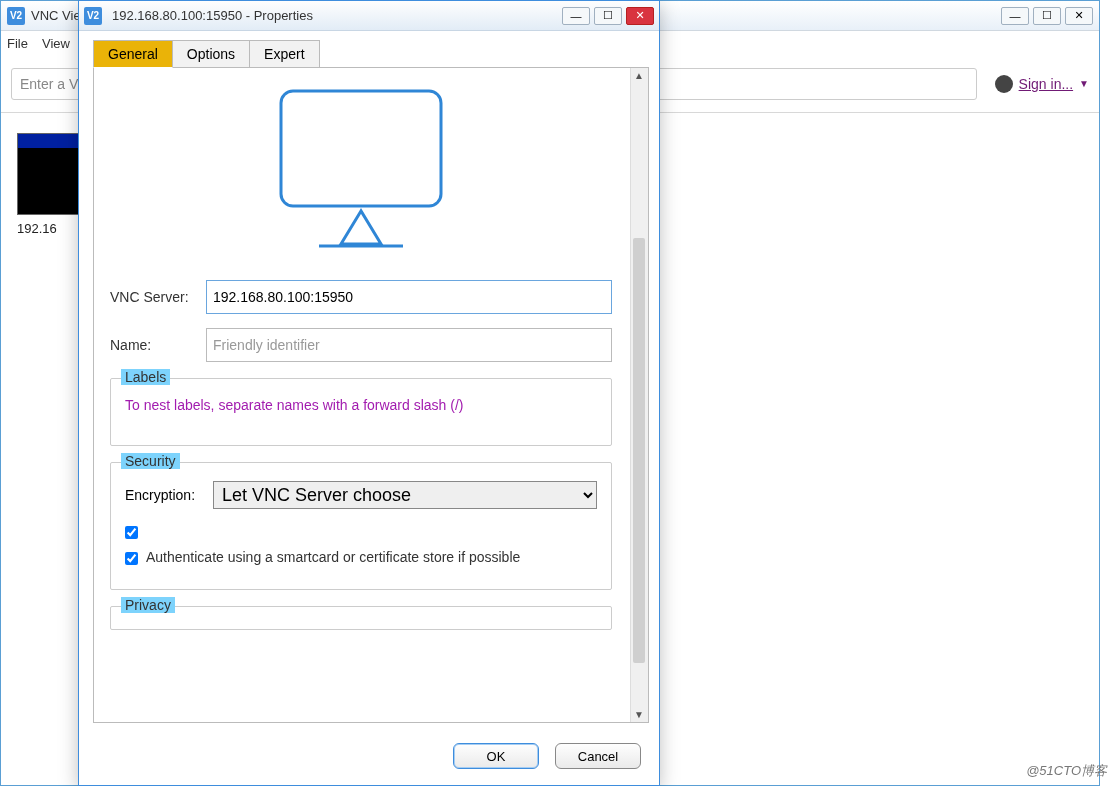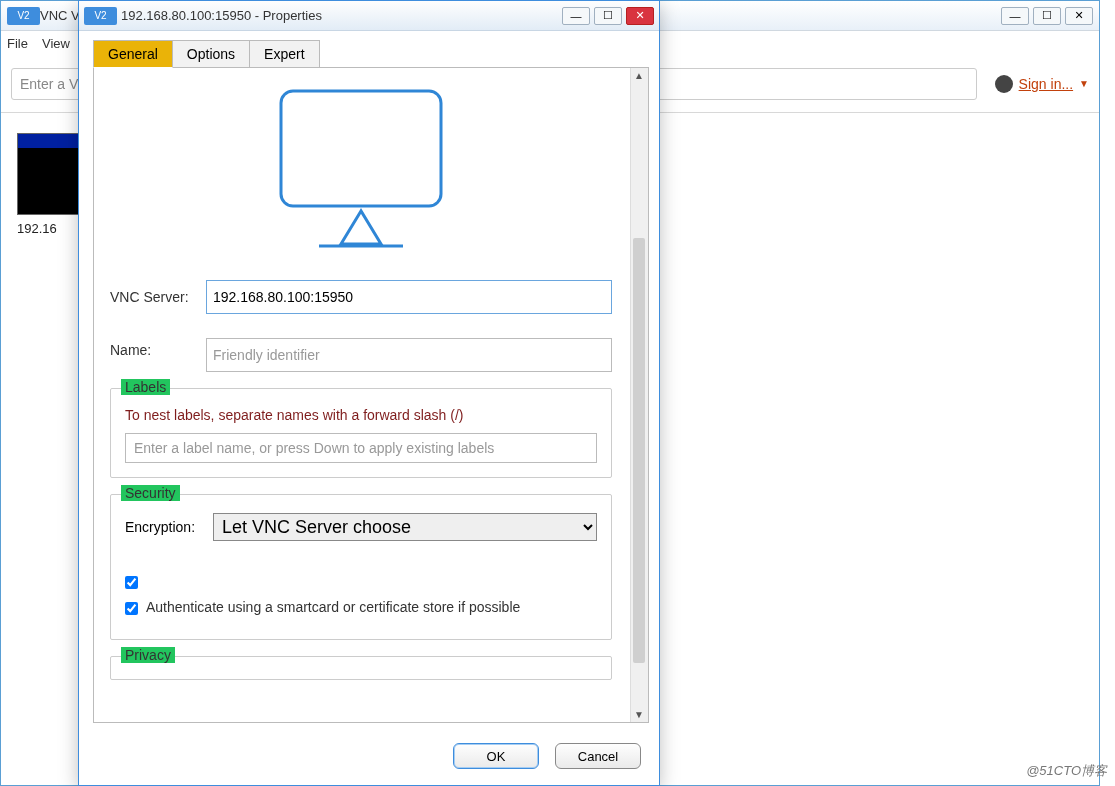--- a/index.html
+++ b/index.html
@@ -1,28 +1,28 @@
 <!DOCTYPE html>
 <html><head>
 <meta charset="utf-8">
 <style>
 * { box-sizing: border-box; margin: 0; padding: 0; font-family: "Segoe UI", Tahoma, sans-serif; }
 body { width: 1115px; height: 786px; background: #fff; overflow: hidden; position: relative; }
 
 
 .bg-window { position: absolute; top: 0; left: 0; width: 1100px; height: 786px; border: 1px solid #5a9fd4; }
 .bg-titlebar { height: 30px; background: linear-gradient(#fff, #e8f0f8); border-bottom: 1px solid #d0d8e0; display: flex; align-items: center; padding: 0 6px; }
-.bg-app-icon { width: 33px; height: 18px; background: #3e8ddd; color: #fff; font-size: 10px; font-weight: normal; display: flex; align-items: center; justify-content: center; border-radius: 2px; }
+.bg-app-icon { width: 18px; height: 18px; background: #3e8ddd; color: #fff; font-size: 10px; font-weight: bold; display: flex; align-items: center; justify-content: center; border-radius: 2px; margin-right: 6px; }
 .bg-title { font-size: 13px; color: #333; flex: 1; }
 .bg-win-controls { display: flex; gap: 4px; margin-left: auto; }
 .win-btn { width: 28px; height: 18px; border: 1px solid #a0b0c0; background: #f5f8fa; border-radius: 2px; display: flex; align-items: center; justify-content: center; font-size: 11px; }
 .bg-menubar { height: 24px; display: flex; align-items: center; padding: 0 6px; gap: 14px; font-size: 13px; color: #333; }
 .bg-toolbar { height: 58px; border-bottom: 1px solid #d8d8d8; display: flex; align-items: center; padding: 0 10px; background:#fff; }
 .bg-addr { flex: 1; height: 32px; border: 1px solid #ccc; border-radius: 3px; padding: 0 8px; font-size: 14px; color: #888; display:flex; align-items:center; background:#fff; margin-right:18px; }
-.signin { display: flex; align-items: center; gap: 6px; font-size: 14px; color: #c2410c; }
+.signin { display: flex; align-items: center; gap: 6px; font-size: 14px; color: #701a75; }
 .signin .uline { text-decoration: underline; }
 .signin .avatar { width: 18px; height: 18px; background:#444; border-radius:50%; }
 .signin .caret { font-size: 10px; }
 
 .bg-content { position: relative; padding: 20px 0 0 16px; }
 .thumb { width: 98px; height: 82px; background: #000; border: 1px solid #666; position: relative; }
 .thumb-top { height: 14px; background:#0020a0; }
 .thumb-label { margin-top: 6px; font-size: 13px; color: #222; }
 
 
@@ -42,28 +42,28 @@
 .vscroll { position:absolute; right:0; top:0; bottom:0; width:18px; background:#f0f0f0; border-left:1px solid #ddd; }
 .vscroll .thumb-sb { position:absolute; top:26%; left:2px; width:12px; height:65%; background:#cfcfcf; border-radius:2px;}
 .vscroll .arrow { position:absolute; left:3px; font-size:10px; color:#555;}
 .vscroll .arrow.up{ top:2px;} .vscroll .arrow.down{ bottom:2px;}
 
 .monitor-svg { display:block; margin: 0 auto 24px auto; }
 
 .row { display:flex; align-items:center; margin-bottom: 14px; }
 .row label { width: 96px; font-size: 14px; color:#333; }
 .row input[type=text] { flex:1; height: 20px; border:1px solid #6aa6de; padding: 16px 6px; font-size:14px; }
-.row input.plain { border:1px solid #bbb;margin-top:10px; }
+.row input.plain { border:1px solid #bbb; }
 
 .group { border:1px solid #ccc; border-radius:2px; padding: 18px 14px 14px 14px; margin-top: 16px; position:relative;}
-.group .legend { position:absolute; top:-10px; left:10px; background:#22c55e; padding:0 4px; font-size:14px; color:#333;}
-.hint { font-size:14px; color:#7f1d1d; margin-bottom:10px;}
+.group .legend { position:absolute; top:-10px; left:10px; background:#7dd3fc; padding:0 4px; font-size:14px; color:#333;}
+.hint { font-size:14px; color:#a21caf; margin-bottom:18px;}
 .group input[type=text]{ width:100%; height:30px; border:1px solid #bbb; padding:0 8px; font-size:14px;}
 
-.sec-row { display:flex; align-items:center; gap:18px; margin-bottom:32px;}
+.sec-row { display:flex; align-items:center; gap:18px; margin-bottom:14px;}
 .sec-row label { font-size:14px;}
 .sec-row select { flex:1; height:28px; border:1px solid #888; font-size:18px; padding:0 4px;}
 
 .chk { display:flex; align-items:flex-start; gap:8px; margin-bottom:10px; font-size:14px; color:#333;}
 .chk input { margin-top:3px;}
 
 .dlg-buttons { display:flex; justify-content:flex-end; gap:16px; padding: 12px 18px 16px 0; }
 .dlg-buttons button { width:86px; height:26px; border:1px solid #888; background:linear-gradient(#fefefe,#eaeaea); font-size:13px; border-radius:6px;}
 .dlg-buttons button.primary { border:1px solid #3e8ddd; box-shadow:0 0 0 1px #a6cdf2 inset;}
 
@@ -136,21 +136,20 @@
       </div>
 
       <div class="row">
         <label>Name:</label>
         <input type="text" class="plain" placeholder="Friendly identifier" style="">
       </div>
 
       <div class="group">
         <span class="legend">Labels</span>
         <div class="hint">To nest labels, separate names with a forward slash (/)</div>
-        <input type="text" placeholder="Enter a label name, or press Down to apply existing labels" style="">
       </div>
 
       <div class="group">
         <span class="legend">Security</span>
         <div class="sec-row">
           <label>Encryption:</label>
           <select>
             <option>Let VNC Server choose</option>
           </select>
         </div>

